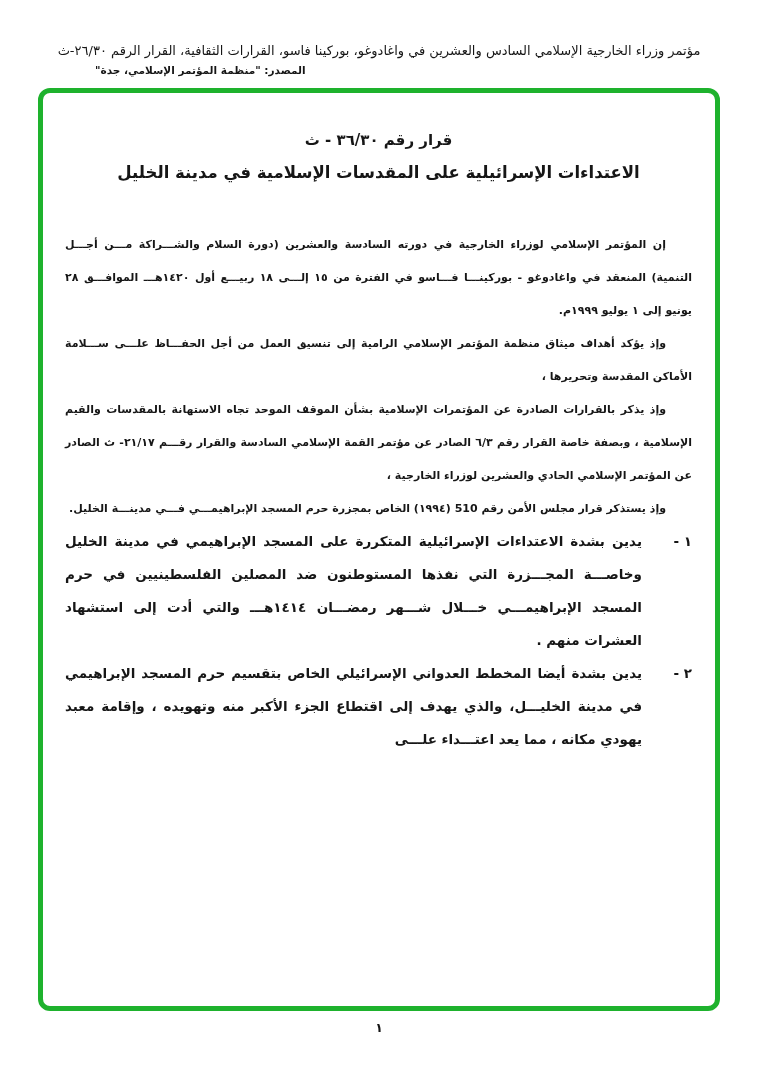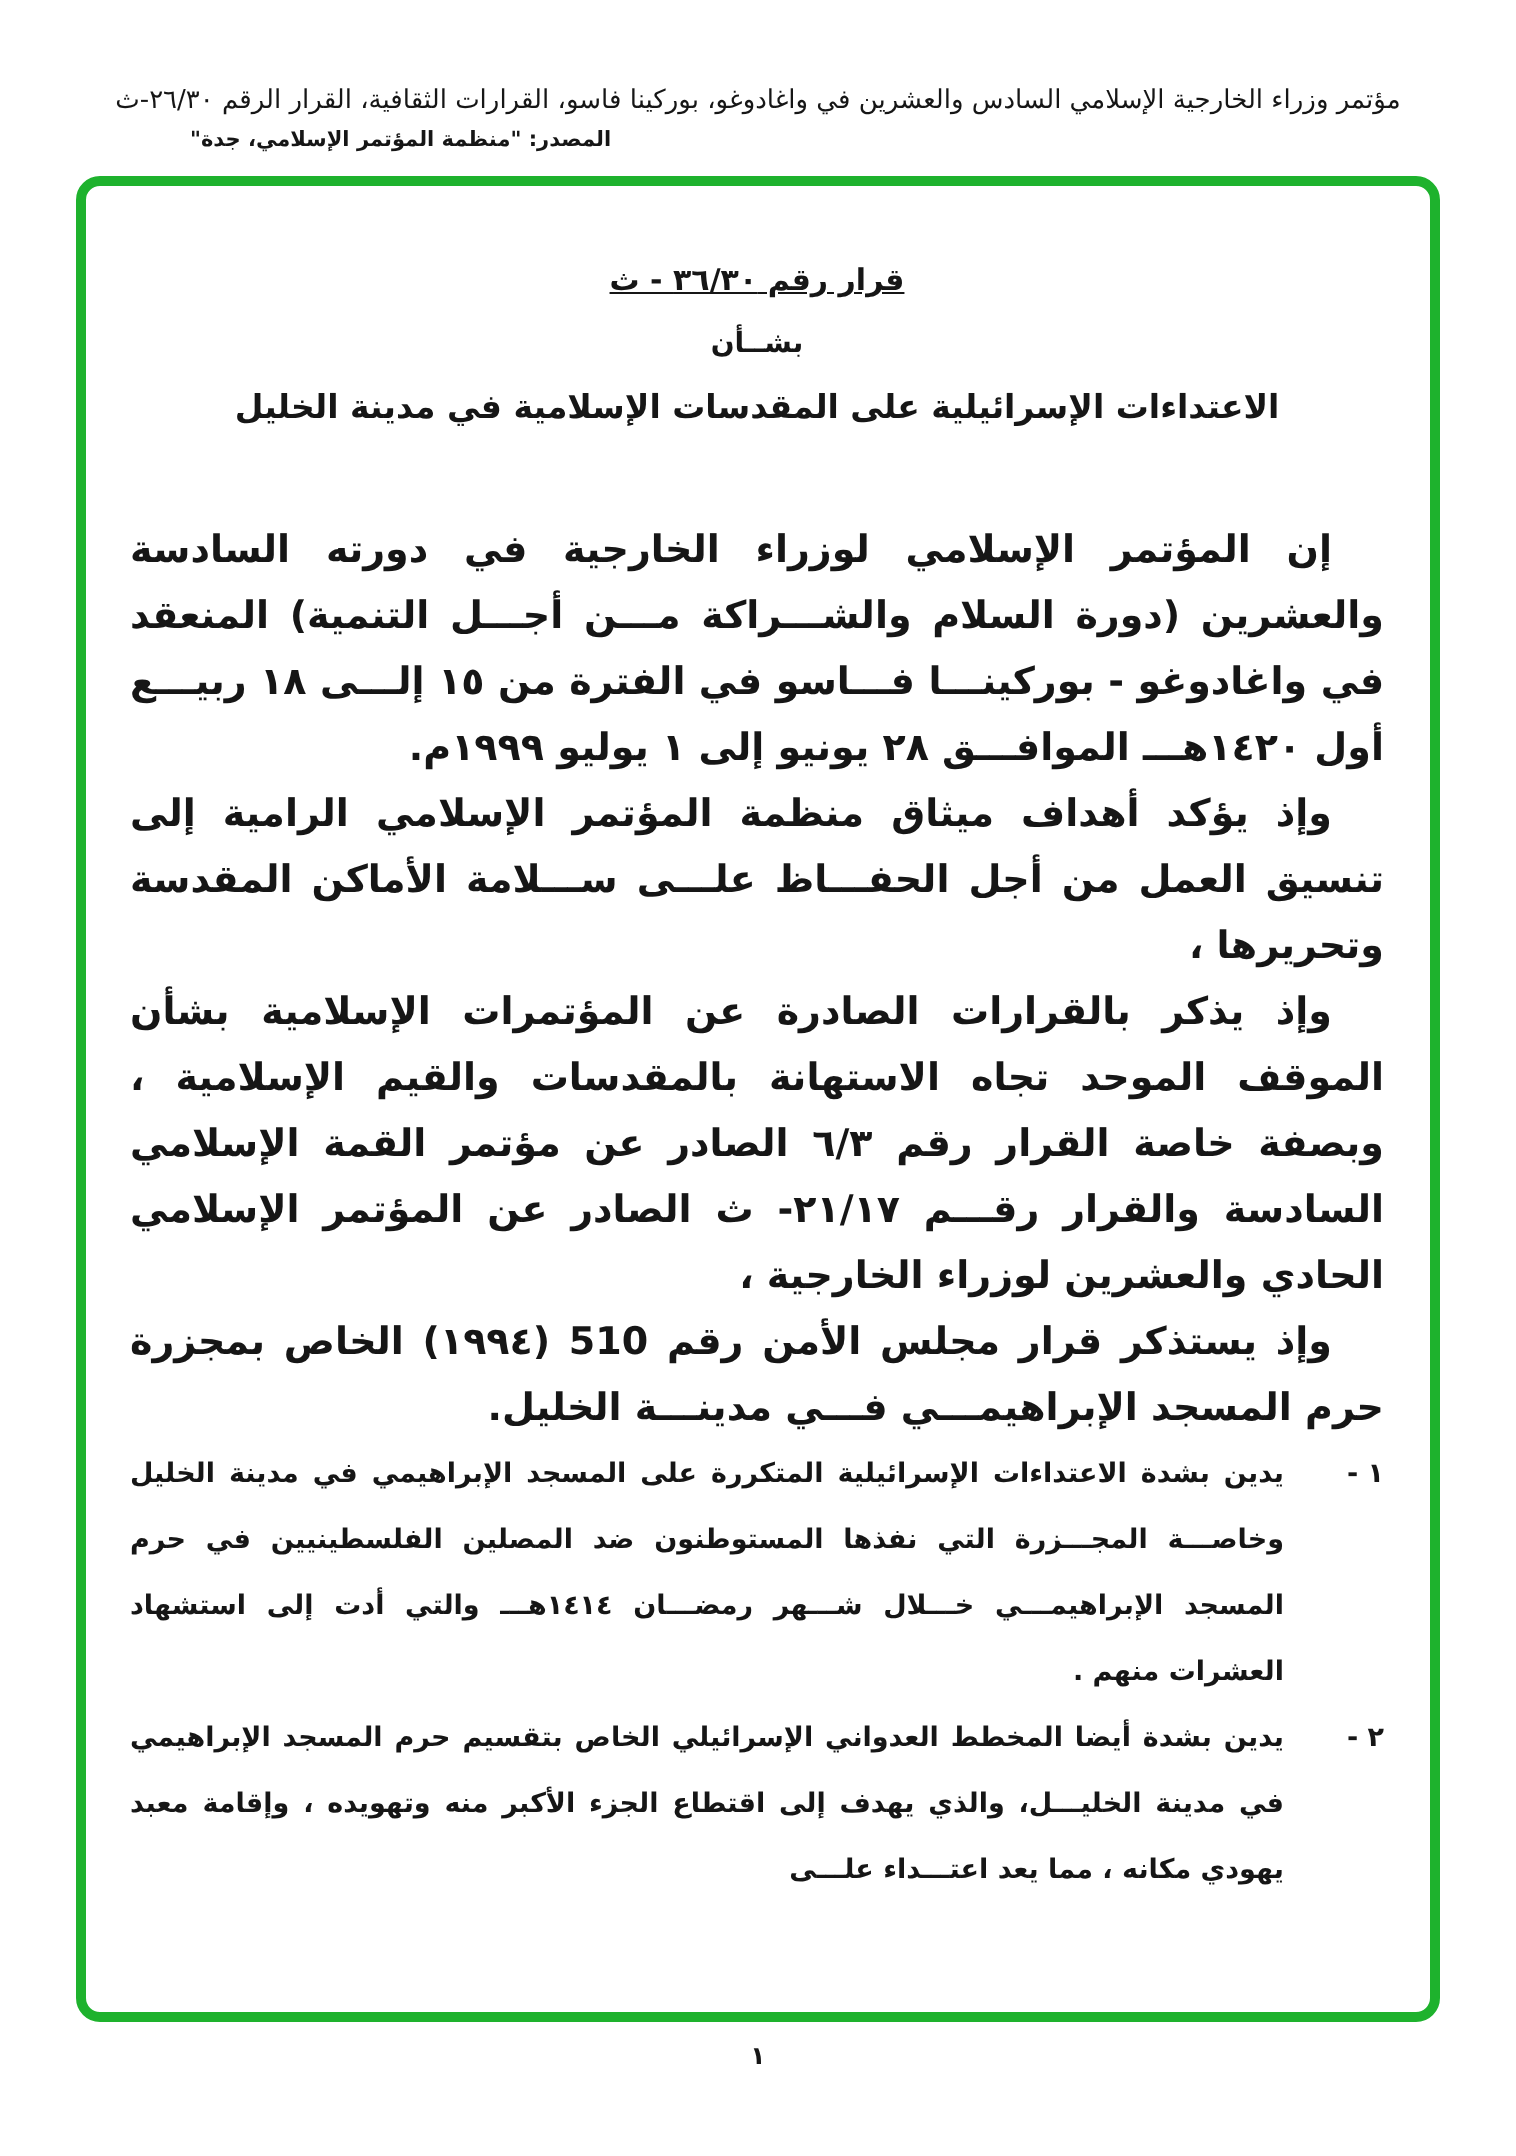--- a/index.html
+++ b/index.html
@@ -28,27 +28,27 @@
     margin: 12px 0 0 38px;
     border: 5px solid #1eb22d;
     border-radius: 12px;
     padding: 30px 23px 0 22px;
     overflow: hidden;
   }
   .t1, .t2, .t3 {
     direction: rtl; text-align: center;
     font-weight: 700; margin: 0;
   }
-  .t1 { font-size: 15px;   line-height: 34px; text-decoration: underline; }
+  .t1 { font-size: 15px;   line-height: 34px; }
   .t2 { font-size: 14px;   line-height: 31px; }
   .t3 { font-size: 16.5px; line-height: 31px; margin-bottom: 40px; }
   .para {
     direction: rtl;
     text-align: justify;
-    font-size: 19px; font-weight: 700;
+    font-size: 11px; font-weight: 700;
     line-height: 33px;
     margin: 0;
     text-indent: 26px;
   }
   .item {
     display: flex;
     direction: rtl;
     font-size: 13.5px; font-weight: 700;
     line-height: 33px;
   }
@@ -68,21 +68,20 @@
 <body style="color: rgb(22, 22, 22);">
 
 <div class="top-header">مؤتمر وزراء الخارجية الإسلامي السادس والعشرين في واغادوغو، بوركينا فاسو، القرارات الثقافية، القرار الرقم ٢٦/٣٠-ث</div>
 
 <div class="source-row">المصدر:  "منظمة المؤتمر الإسلامي، جدة"</div>
 
 <div class="frame" style="border-color: rgb(30, 178, 45);">
 
   <p class="t1">قرار رقم ٣٦/٣٠ - ث</p>
 
-  <p class="t2">بشــأن</p>
 
   <p class="t3">الاعتداءات الإسرائيلية على المقدسات الإسلامية في مدينة الخليل</p>
 
   <p class="para">إن المؤتمر الإسلامي لوزراء الخارجية في دورته السادسة والعشرين (دورة السلام والشـــراكة مـــن أجـــل التنمية) المنعقد في واغادوغو - بوركينـــا فـــاسو في الفترة من ١٥ إلـــى ١٨ ربيـــع أول ١٤٢٠هـــ الموافـــق ٢٨ يونيو إلى ١ يوليو ١٩٩٩م.</p>
 
 
   <p class="para">وإذ يؤكد  أهداف ميثاق منظمة المؤتمر الإسلامي الرامية إلى تنسيق العمل من أجل الحفـــاظ علـــى ســـلامة الأماكن المقدسة وتحريرها ،</p>
 
   <p class="para">وإذ يذكر بالقرارات الصادرة عن المؤتمرات الإسلامية بشأن الموقف الموحد تجاه الاستهانة بالمقدسات والقيم الإسلامية ، وبصفة خاصة القرار رقم ٦/٣ الصادر عن مؤتمر القمة الإسلامي السادسة والقرار رقـــم ٢١/١٧- ث الصادر عن المؤتمر الإسلامي الحادي والعشرين لوزراء الخارجية ،</p>
 

